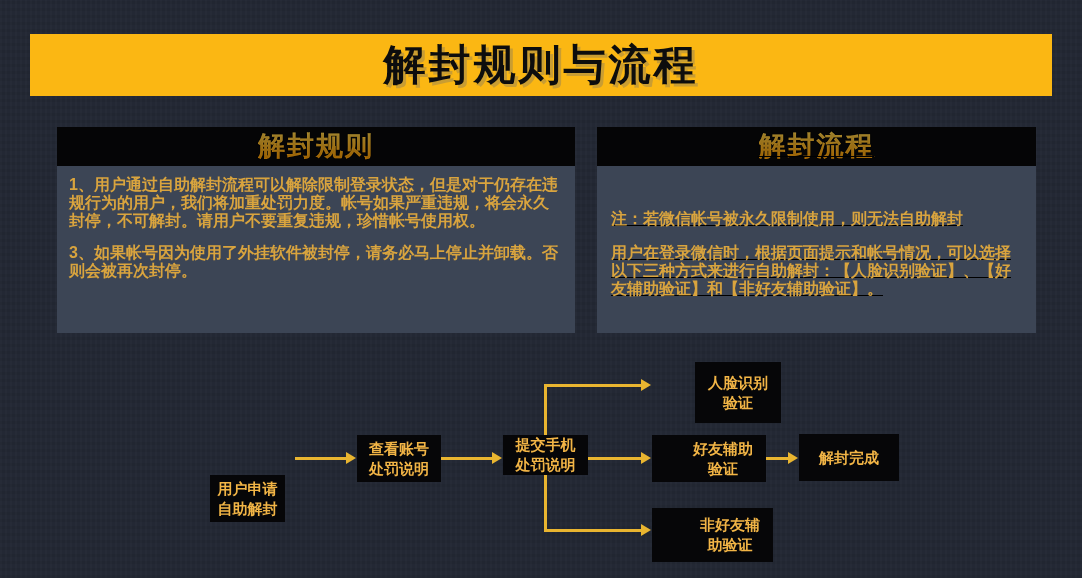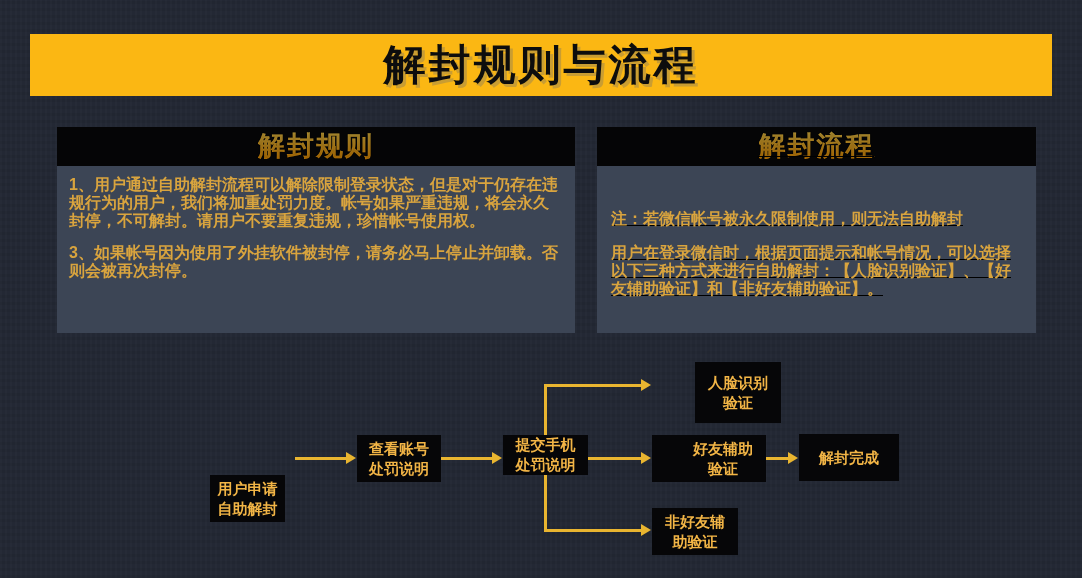--- a/index.html
+++ b/index.html
@@ -142,21 +142,21 @@
       <span>处罚说明</span>
     </div>
     <div class="node" style="left:652px;top:362px;width:86px;height:61px;margin-left:43px;">
       <span>人脸识别</span>
       <span>验证</span>
     </div>
     <div class="node" style="left:652px;top:435px;width:86px;height:47px;padding-left:28px;">
       <span>好友辅助</span>
       <span>验证</span>
     </div>
-    <div class="node" style="left:652px;top:508px;width:86px;height:47px;">
+    <div class="node" style="left:652px;top:508px;width:86px;height:54px;padding-left:35px;">
       <span>非好友辅</span>
       <span>助验证</span>
     </div>
     <div class="node" style="left:799px;top:434px;width:100px;height:47px;">
       <span>解封完成</span>
       <span></span>
     </div>
 
   </div>
 </div>

